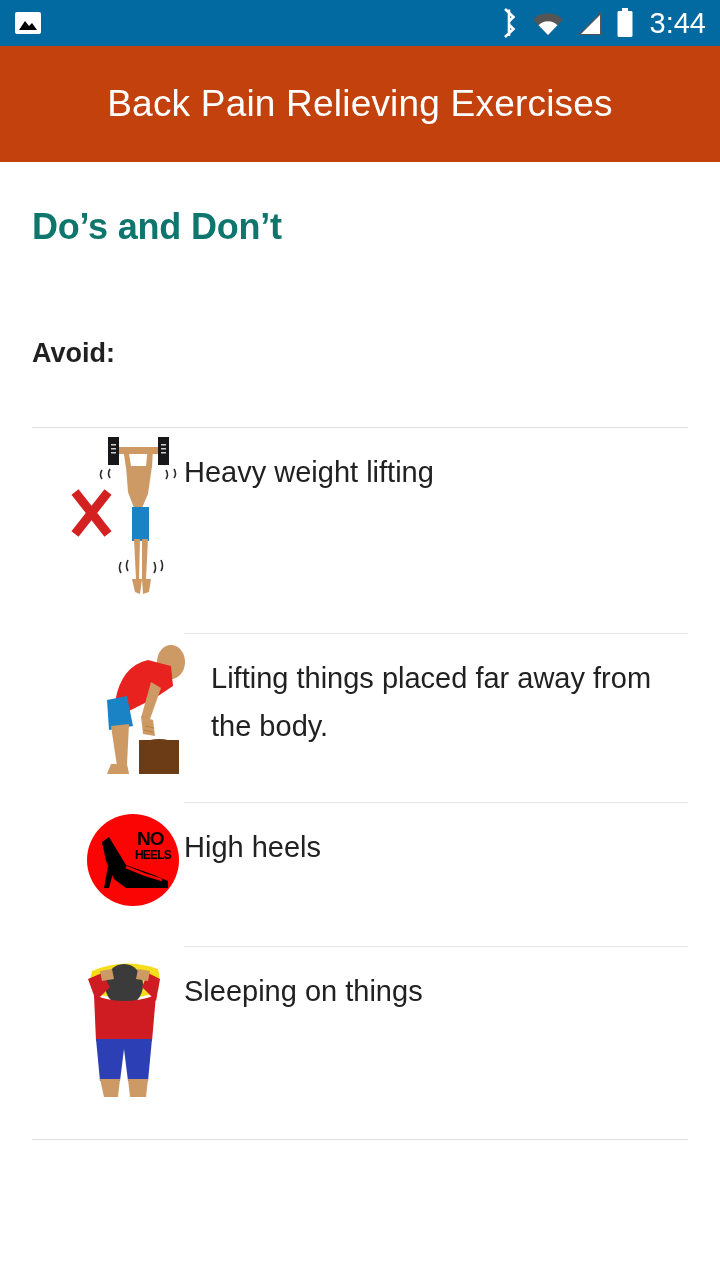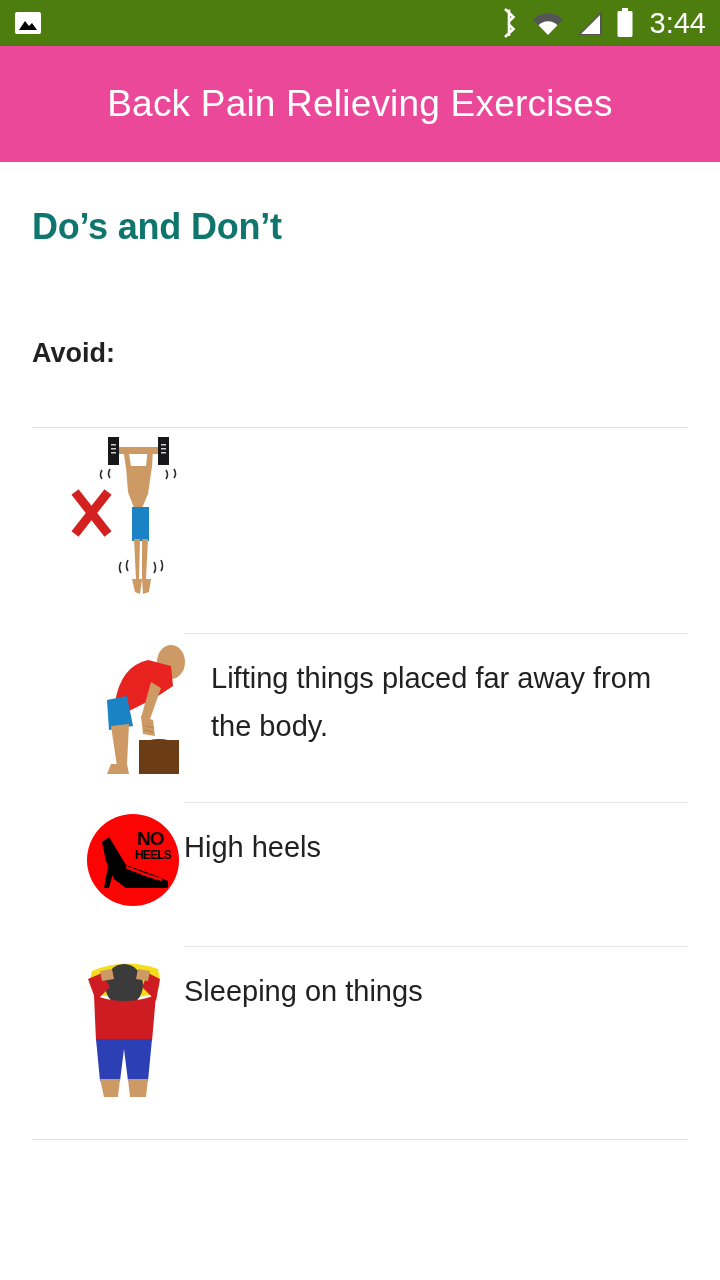--- a/index.html
+++ b/index.html
@@ -7,38 +7,38 @@
     width:720px; height:1280px;
     background:#ffffff;
     font-family:"Liberation Sans", sans-serif;
     overflow:hidden;
   }
 
   
   .status-bar{
     position:relative;
     height:46px; width:720px;
-    background:#4d7c0f;
+    background:#0369a1;
     display:flex; align-items:center;
   }
   .status-left{ position:absolute; left:14px; top:9px; }
   .status-right{
     position:absolute; right:14px; top:0; height:46px;
     display:flex; align-items:center; gap:12px;
   }
   .status-clock{
     color:#ffffff; font-size:29px; line-height:1;
     letter-spacing:0px; font-family:"Liberation Sans", sans-serif;
     margin-left:4px;
   }
 
   
   .app-bar{
     width:720px; height:116px;
-    background:#ec4899;
+    background:#c2410c;
     display:flex; align-items:center; justify-content:center;
   }
   .app-bar-title{
     color:#ffffff;
     font-size:37px;
     font-weight:400;
     letter-spacing:0.2px;
     font-family:"Liberation Sans", sans-serif;
   }
 
@@ -209,20 +209,21 @@
             <path d="M44 35 q-3 5 0 9"></path>
             <path d="M100 36 q3 5 0 9"></path>
             <path d="M108 35 q3 5 0 9"></path>
             <path d="M55 128 q-3 6 0 11"></path>
             <path d="M62 126 q-3 6 0 11"></path>
             <path d="M88 128 q3 6 0 11"></path>
             <path d="M95 126 q3 6 0 11"></path>
           </g>
         </svg>
       </div>
+      <div class="row-text">Heavy weight lifting</div>
     </div>
     <div class="divider-inset"></div>
 
     <div class="row row-2">
       <div class="row-art">
         <svg width="118" height="140" viewBox="0 0 118 140">
 
           <ellipse cx="78" cy="22" rx="14" ry="17" fill="#cd9a65"></ellipse>
 
           <path d="M22 62 Q28 26 55 20 L78 26 L80 46 L62 58 L30 74 Z" fill="#e8231f"></path>

